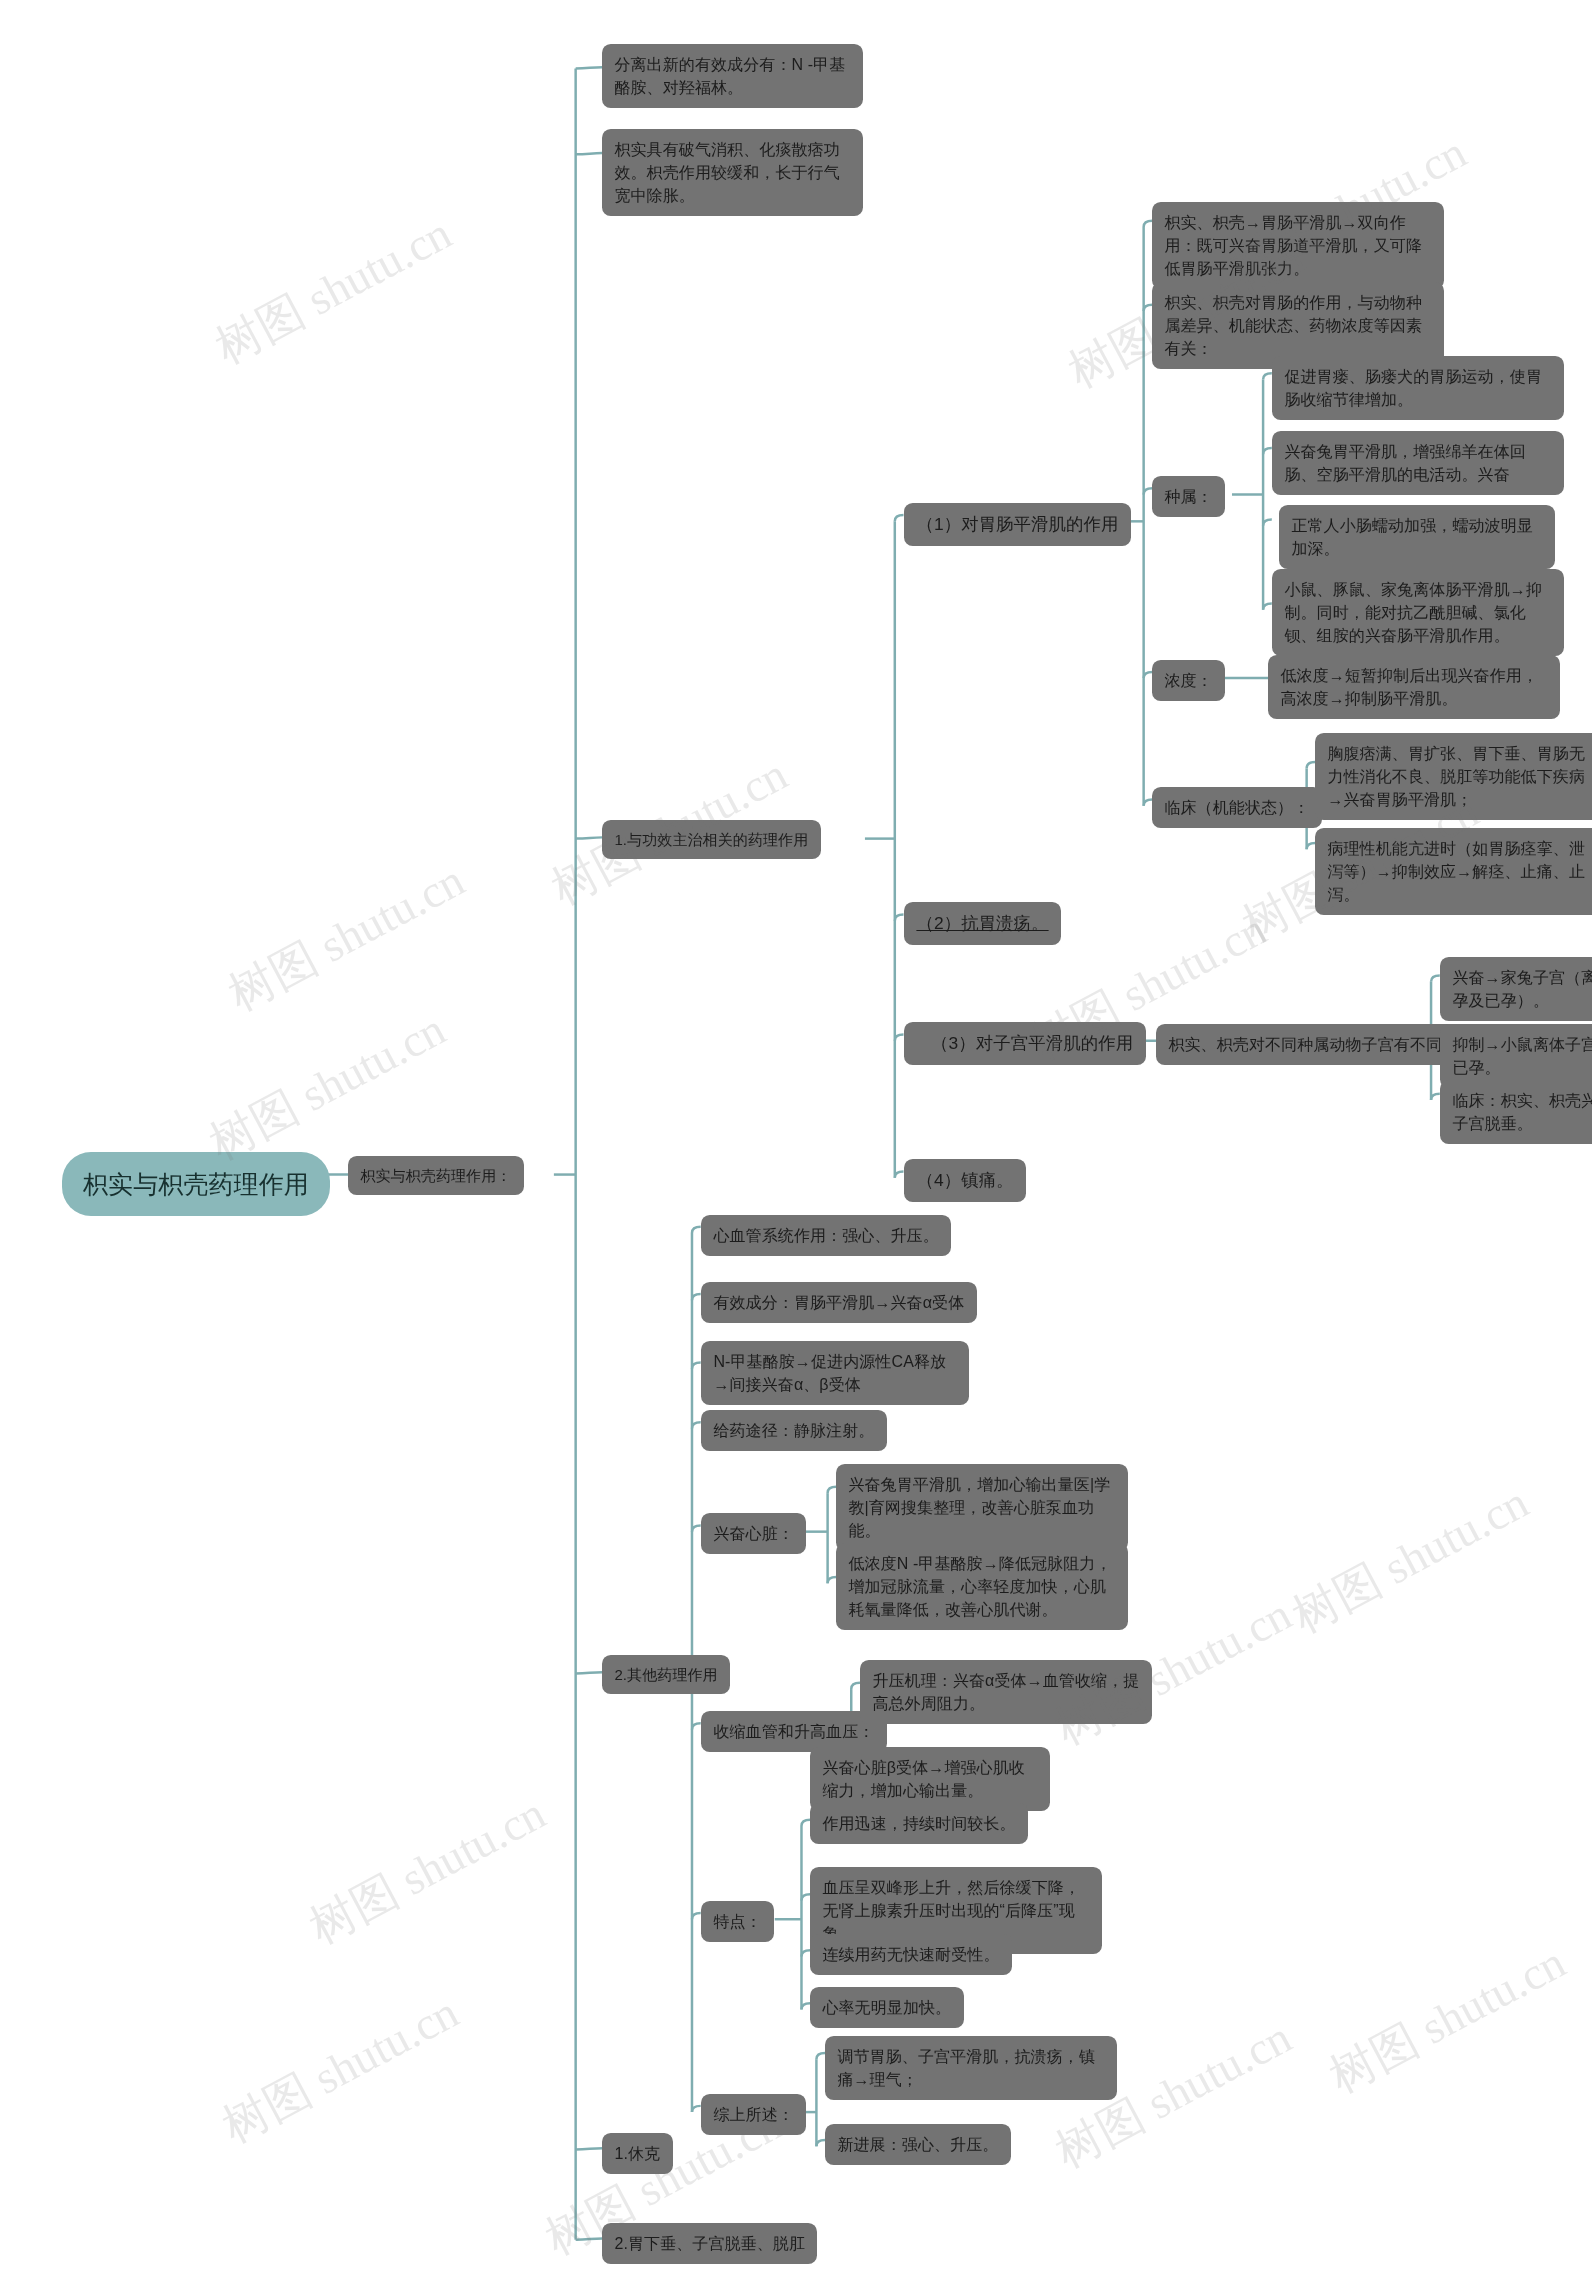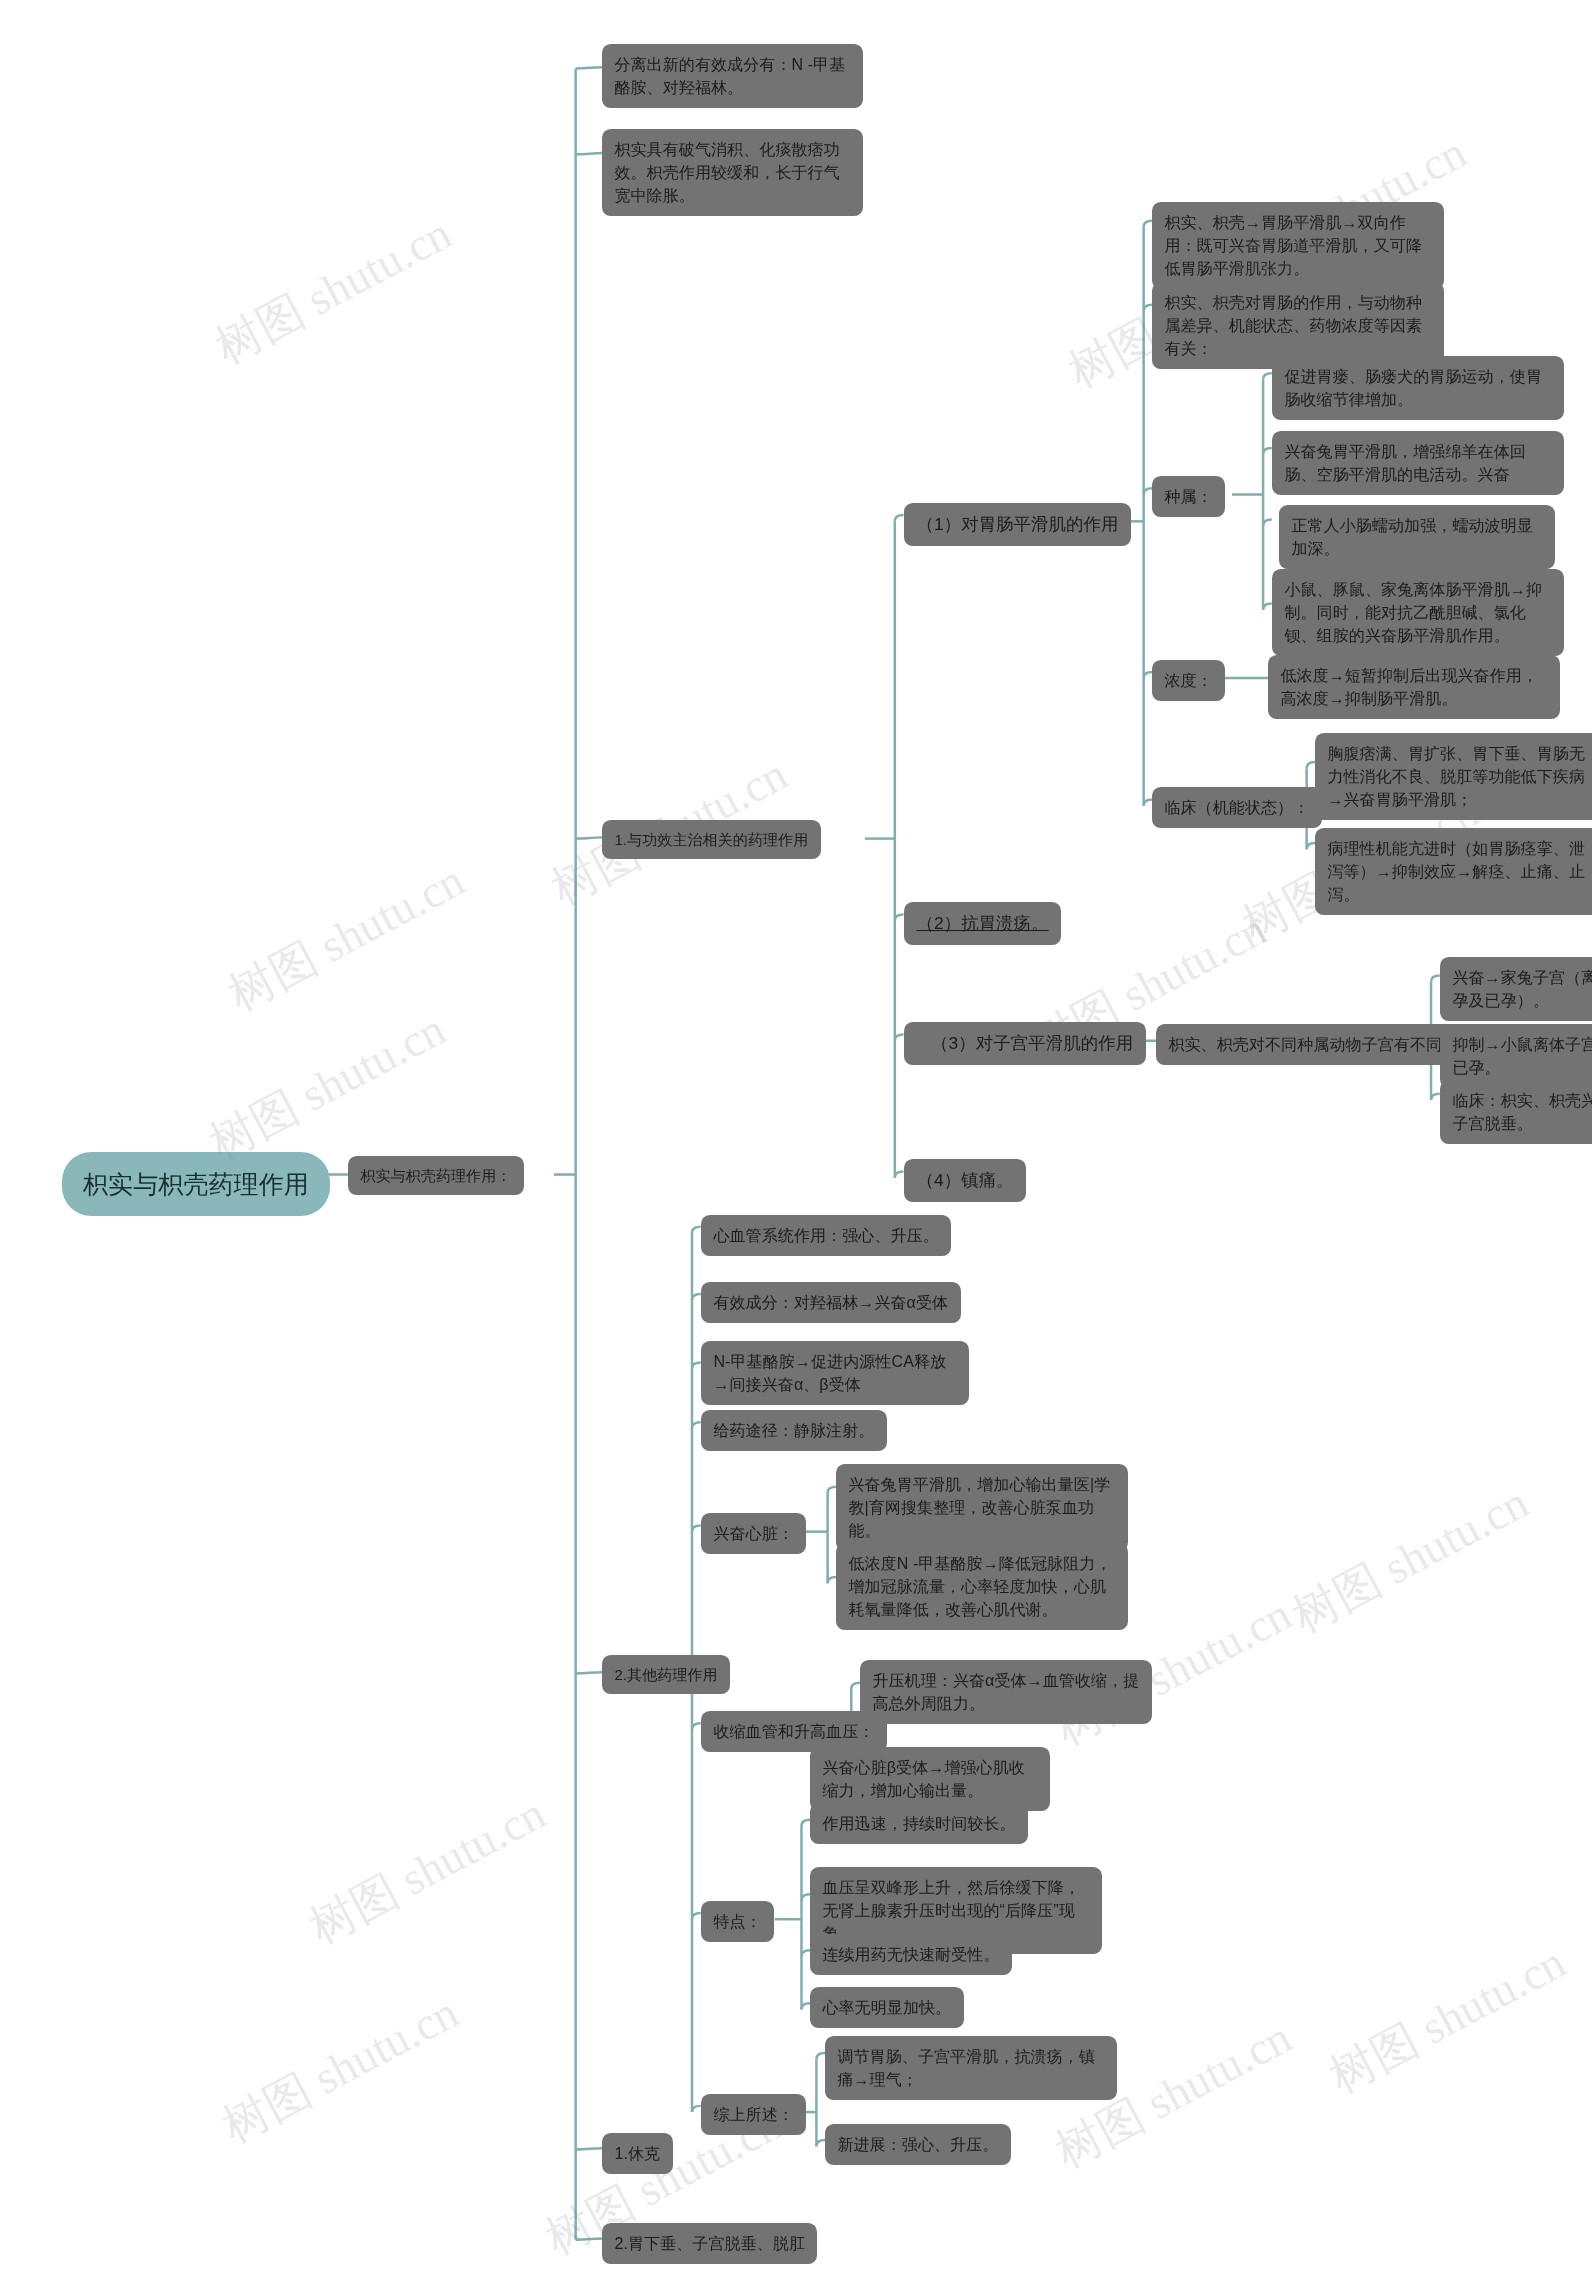--- a/index.html
+++ b/index.html
@@ -177,21 +177,21 @@
   <div class="node lvl3" style="left:1156px;top:1024px;">枳实、枳壳对不同种属动物子宫有不同影响：</div>
   <div class="node para" style="left:1440px;top:957px;width:274px;">兴奋→家兔子宫（离体或在体、未孕及已孕）。</div>
   <div class="node para" style="left:1440px;top:1024px;width:274px;">抑制→小鼠离体子宫，不论未孕或已孕。</div>
   <div class="node para" style="left:1440px;top:1080px;width:274px;">临床：枳实、枳壳兴奋子宫→治疗子宫脱垂。</div>
 
   <div class="node lvl2" style="left:904px;top:1159px;">（4）镇痛。</div>
 
   <div class="node lvl1" style="left:602px;top:1655px;">2.其他药理作用</div>
 
   <div class="node lvl3" style="left:701px;top:1215px;">心血管系统作用：强心、升压。</div>
-  <div class="node lvl3" style="left:701px;top:1282px;">有效成分：对羟福林→兴奋α受体</div>
+  <div class="node lvl3" style="left:701px;top:1282px;">有效成分：胃肠平滑肌→兴奋α受体</div>
   <div class="node para" style="left:701px;top:1341px;width:268px;">N-甲基酪胺→促进内源性CA释放→间接兴奋α、β受体</div>
   <div class="node lvl3" style="left:701px;top:1410px;">给药途径：静脉注射。</div>
 
   <div class="node lvl3" style="left:701px;top:1513px;">兴奋心脏：</div>
   <div class="node para" style="left:836px;top:1464px;width:292px;">兴奋兔胃平滑肌，增加心输出量医|学教|育网搜集整理，改善心脏泵血功能。</div>
   <div class="node para" style="left:836px;top:1543px;width:292px;">低浓度N -甲基酪胺→降低冠脉阻力，增加冠脉流量，心率轻度加快，心肌耗氧量降低，改善心肌代谢。</div>
 
   <div class="node lvl3" style="left:701px;top:1711px;">收缩血管和升高血压：</div>
   <div class="node para" style="left:860px;top:1660px;width:292px;">升压机理：兴奋α受体→血管收缩，提高总外周阻力。</div>
   <div class="node para" style="left:810px;top:1747px;width:240px;">兴奋心脏β受体→增强心肌收缩力，增加心输出量。</div>

